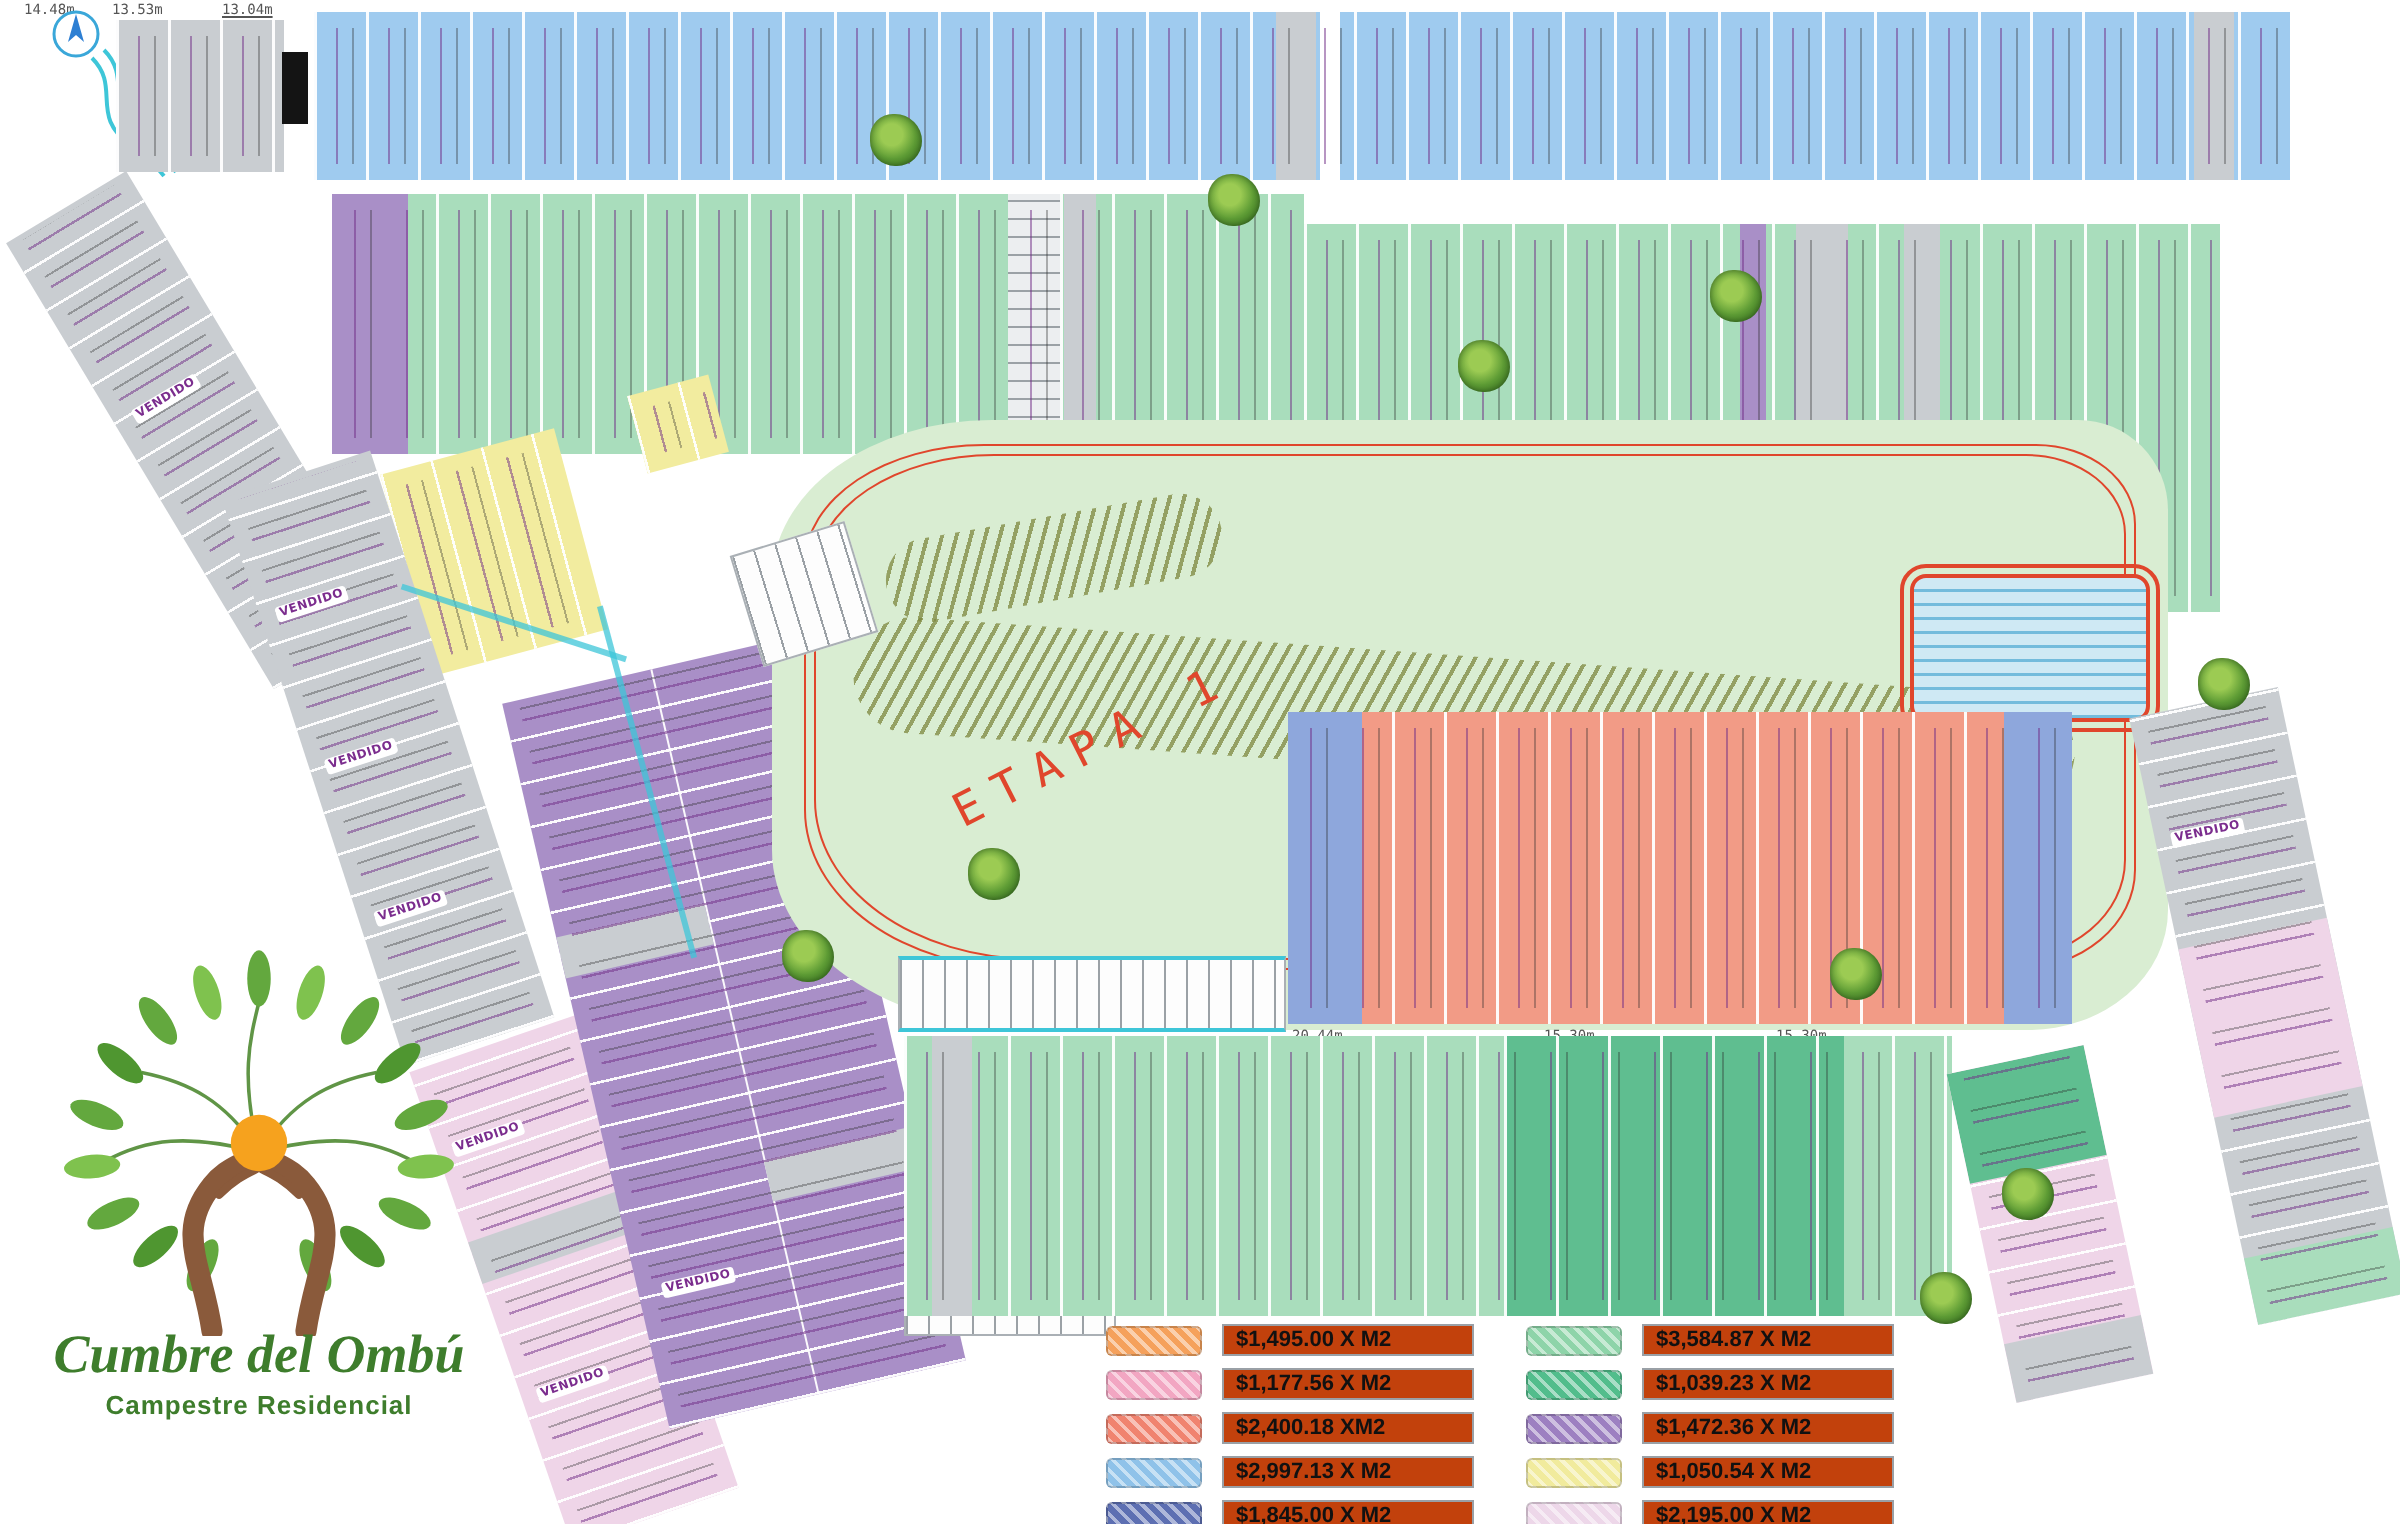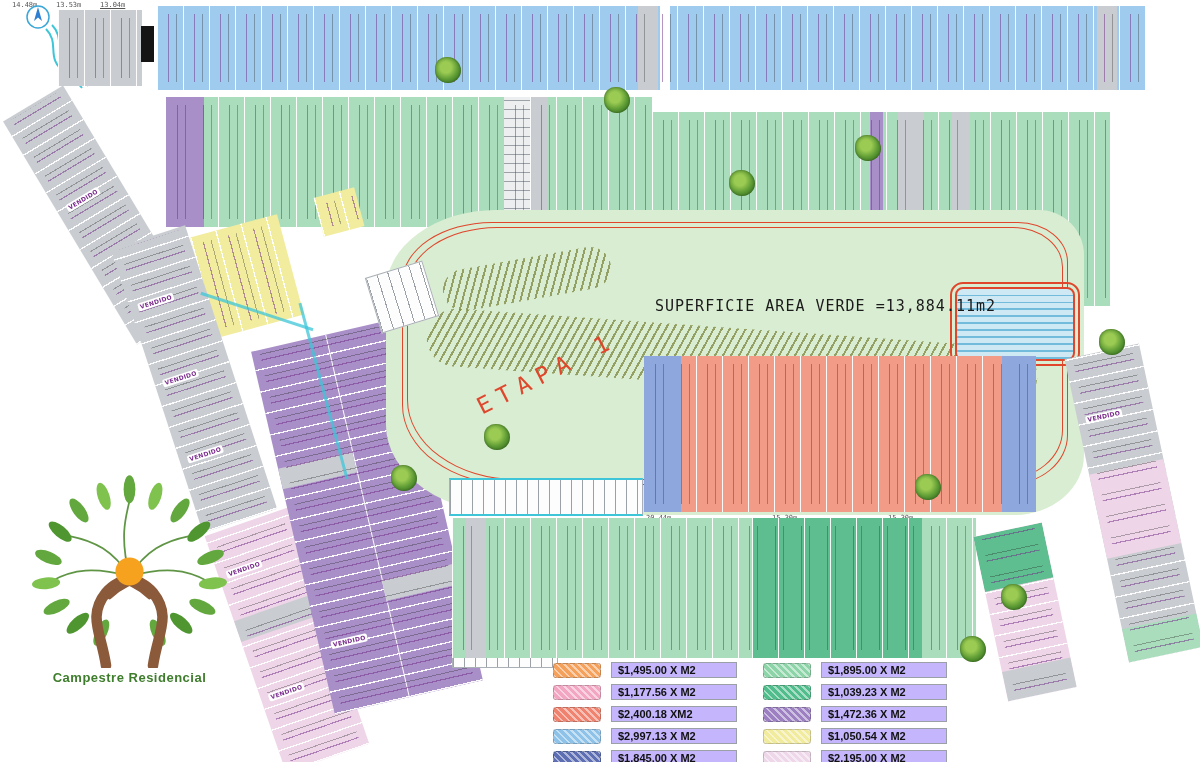--- a/index.html
+++ b/index.html
@@ -33,35 +33,35 @@
   .cyanline{position:absolute;background:#3EC6D8;opacity:.75;}
   .tree{position:absolute;width:26px;height:26px;border-radius:46% 54% 50% 50%;
     background:radial-gradient(circle at 42% 40%, #9CCB53 0 25%, #5E9C35 55%, #3F7A24 80%, #2F611B 100%);
     box-shadow:inset 0 0 3px rgba(0,0,0,.35);}
   
   #legend{position:absolute;left:545px;top:662px;width:410px;height:96px;}
   .lg-col{position:absolute;top:0;display:flex;flex-direction:column;gap:6px;}
   .lg-row{display:flex;align-items:center;gap:10px;}
   .lg-swatch{display:inline-block;width:46px;height:13px;border-radius:3px;border:1px solid rgba(0,0,0,.18);
     background-image:repeating-linear-gradient(45deg,rgba(255,255,255,.5) 0 2px,rgba(255,255,255,0) 2px 5px);}
-  .lg-label{display:inline-block;min-width:112px;border:1px solid #9aa0a6;background:#c4b5fd;
+  .lg-label{display:inline-block;min-width:112px;border:1px solid #9aa0a6;background:#c2410c;
     font:600 11px "Liberation Sans",sans-serif;padding:1px 6px;color:#111;white-space:nowrap;}
   
   #logo{position:absolute;left:12px;top:468px;width:235px;height:292px;text-align:center;}
   .logo-title{font:bold italic 27px "Liberation Serif",serif;color:#3E7D2C;margin-top:-6px;}
   .logo-subtitle{font:600 13px "Liberation Sans",sans-serif;color:#3E7D2C;letter-spacing:.5px;margin-top:2px;}
 </style>
 </head>
 <body>
 
 <div id="map">
 
   <span class="dim" style="left:12px;top:1px;">14.48m</span>
   <span class="dim" style="left:56px;top:1px;">13.53m</span>
-  <span class="dim" style="left:100px;top:1px;text-decoration:underline;">13.04m</span>
+  <span class="dim" style="left:111px;top:1px;text-decoration:underline;">13.04m</span>
 
   <svg style="position:absolute;left:16px;top:3px;" width="80" height="86" viewBox="0 0 80 86">
     <circle cx="22" cy="14" r="11" fill="#fff" stroke="#3AA7D9" stroke-width="1.5"></circle>
     <polygon points="22,4 26,18 22,14.5 18,18" fill="#2D7FD3"></polygon>
     <path d="M30,26 C45,41 28,55 50,70 C58,76 62,80 66,85" stroke="#3EC6D8" fill="none" stroke-width="2"></path>
     <path d="M36,22 C51,37 34,52 56,67 C64,73 68,78 72,83" stroke="#3EC6D8" fill="none" stroke-width="2"></path>
   </svg>
 
   <div class="band v-lots ticks-v" style="left: 58px; top: 10px; width: 84px; height: 76px; background-color: rgb(201, 205, 209);"></div>
   <div class="band" style="left: 141px; top: 26px; width: 13px; height: 36px; background-color: rgb(20, 20, 20);"></div>
@@ -105,21 +105,20 @@
     <div style="position: absolute; left: 50%; top: 252px; width: 50%; height: 21px; background-color: rgb(201, 205, 209);"></div>
     <span class="chip" style="left:12px;top:300px;">VENDIDO</span>
   </div>
 
   <div class="area-verde" style="left: 386px; top: 210px; width: 698px; height: 305px; background-color: rgb(217, 237, 210);">
     <div class="road-loop"></div>
     <div class="grass-hatch" style="left:40px;top:118px;width:612px;height:58px;transform:rotate(4deg);"></div>
     <div class="grass-hatch" style="left:56px;top:48px;width:170px;height:42px;transform:rotate(-10deg);"></div>
   </div>
   <div class="pool" style="left:955px;top:287px;width:116px;height:70px;"></div>
-  <span class="area-label" style="left:655px;top:297px;">SUPERFICIE AREA VERDE =13,884.11m2</span>
   <span class="etapa" style="left:470px;top:360px;">ETAPA 1</span>
 
   <div class="band v-lots ticks-v" style="left: 644px; top: 356px; width: 392px; height: 156px; background-color: rgb(242, 155, 134);">
     <div class="strip" style="left: 0px; width: 37px; background-color: rgb(142, 167, 220);"></div>
     <div class="strip" style="right: 0px; width: 34px; background-color: rgb(142, 167, 220);"></div>
   </div>
   <span class="dim" style="left:646px;top:514px;">20.44m</span>
   <span class="dim" style="left:772px;top:514px;">15.30m</span>
   <span class="dim" style="left:888px;top:514px;">15.30m</span>
 
@@ -174,21 +173,21 @@
         <span class="lg-label">$2,997.13 X M2</span>
       </div>
       <div class="lg-row">
         <span class="lg-swatch" style="background-color: rgb(93, 111, 178);"></span>
         <span class="lg-label">$1,845.00 X M2</span>
       </div>
     </div>
     <div class="lg-col" style="left:218px;">
       <div class="lg-row">
         <span class="lg-swatch" style="background-color: rgb(142, 212, 169);"></span>
-        <span class="lg-label">$1,895.00 X M2</span>
+        <span class="lg-label">$3,584.87 X M2</span>
       </div>
       <div class="lg-row">
         <span class="lg-swatch" style="background-color: rgb(82, 189, 140);"></span>
         <span class="lg-label">$1,039.23 X M2</span>
       </div>
       <div class="lg-row">
         <span class="lg-swatch" style="background-color: rgb(157, 128, 193);"></span>
         <span class="lg-label">$1,472.36 X M2</span>
       </div>
       <div class="lg-row">
@@ -229,16 +228,17 @@
         <ellipse cx="144" cy="132" rx="12" ry="5" fill="#4F9630" transform="rotate(42 144 132)"></ellipse>
         <ellipse cx="76" cy="140" rx="12" ry="5" fill="#63A83E" transform="rotate(115 76 140)"></ellipse>
         <ellipse cx="124" cy="140" rx="12" ry="5" fill="#63A83E" transform="rotate(65 124 140)"></ellipse>
       </g>
       <path d="M80,168 C76,140 64,126 80,106 C88,96 96,98 98,90" fill="none" stroke="#8A5A3B" stroke-width="9" stroke-linecap="round"></path>
       <path d="M120,168 C124,140 136,126 120,106 C112,96 104,98 102,90" fill="none" stroke="#8A5A3B" stroke-width="9" stroke-linecap="round"></path>
       <path d="M83,110 C90,103 95,101 99,99" stroke="#8A5A3B" stroke-width="3.5" fill="none" stroke-linecap="round"></path>
       <path d="M117,110 C110,103 105,101 101,99" stroke="#8A5A3B" stroke-width="3.5" fill="none" stroke-linecap="round"></path>
       <circle cx="100" cy="88" r="12" fill="#F6A21E"></circle>
     </svg>
+    <div class="logo-title">Cumbre del Ombú</div>
     <div class="logo-subtitle">Campestre Residencial</div>
   </div>
 
 </div>
 
 </body></html>

